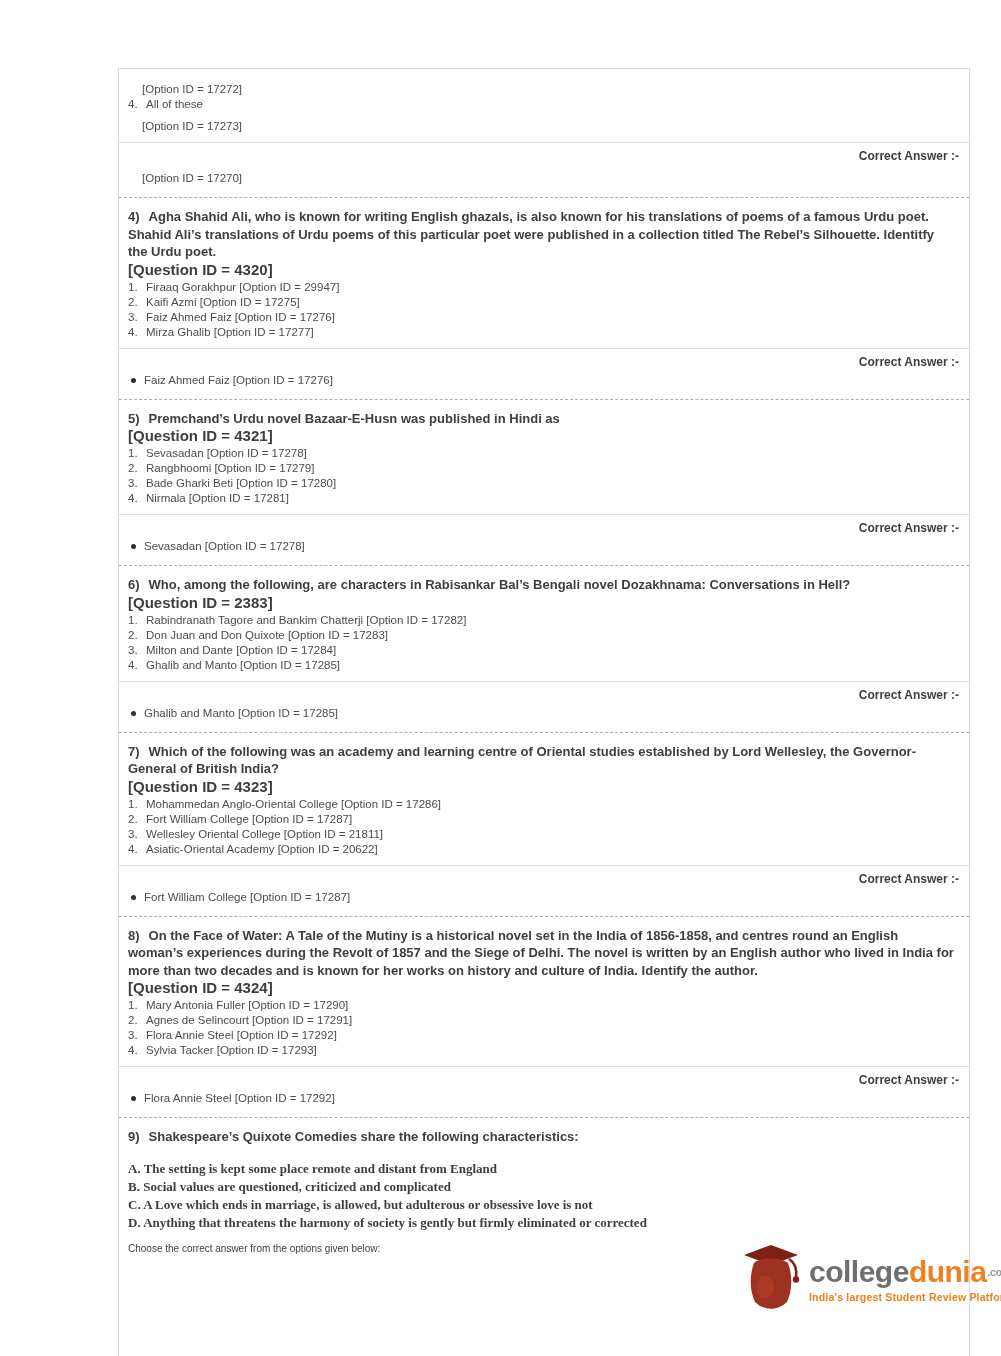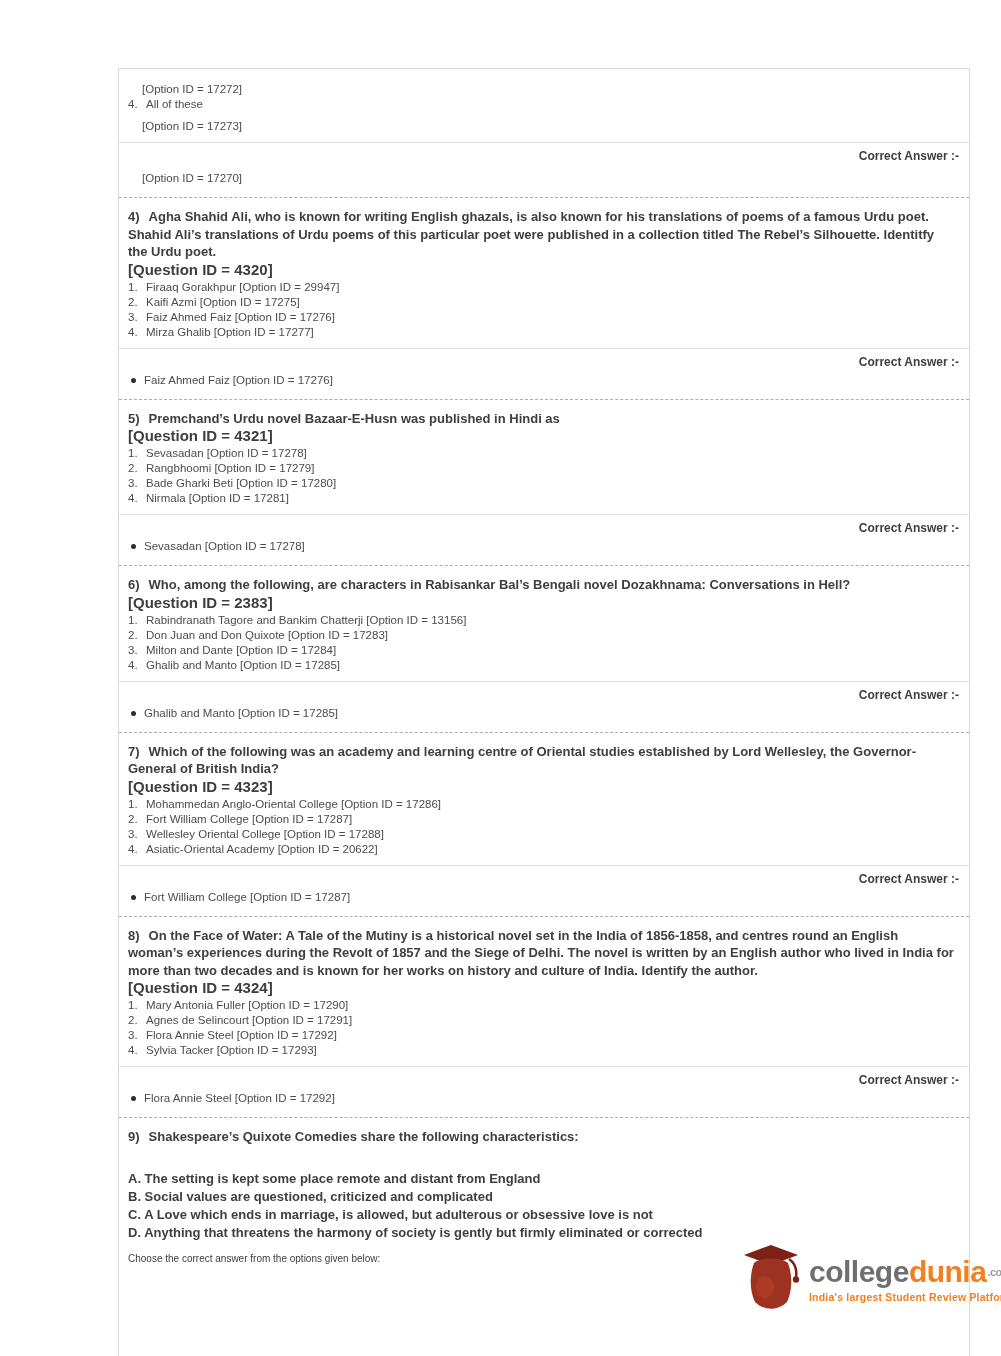--- a/index.html
+++ b/index.html
@@ -38,21 +38,21 @@
     margin:8px -10px 0 -9px;
     padding:6px 10px 11px 9px;
   }
   .ca-label { font-size:12px; line-height:15px; font-weight:bold; color:#3e3e3e; margin-bottom:3px;text-align:right; }
   .ca-answer { font-size:11.5px; line-height:15px; color:#4c4c4c; display:flex; align-items:center; }
   .bullet { flex:none; width:5px; height:5px; border-radius:50%; background:#2e2e2e; margin:0 8px 0 3px; }
 
   .dashed { border-top:1px dashed #aeaeae; margin:0 -10px 10px -9px; }
 
   
-  .statements { margin-top:24px; }
+  .statements { margin-top:14px;font-family:Liberation Serif, serif; }
   .statement { font-size:13px; line-height:18px; font-weight:bold; color:#3e3e3e; }
   .choose { margin-top:8px; font-size:10px; line-height:18px; font-weight:normal; color:#3e3e3e; }
 
   
   .brand { position:absolute; left:742px; top:1242px; display:flex; gap:9px; }
   .mascot { flex:none; }
   .brand-text { margin-top:15px; }
   .wordmark { font-size:30px; font-weight:bold; letter-spacing:-0.5px; line-height:30px; white-space:nowrap; }
   .w-gray { color:#6f6f6f; }
   .w-orange { color:#f08122; }
@@ -141,21 +141,21 @@
       </div>
       <div class="dashed"></div>
     </section>
 
     <section>
       <p class="qtext"><span class="qnum">6)</span><span>Who, among the following, are characters in Rabisankar Bal’s Bengali novel Dozakhnama: Conversations in Hell?</span></p>
       <p class="qid">[Question ID = 2383]</p>
       <div class="opts">
         <div class="opt-line">
             <span class="opt-num">1.</span>
-            <span>Rabindranath Tagore and Bankim Chatterji [Option ID = 13156]</span>
+            <span>Rabindranath Tagore and Bankim Chatterji [Option ID = 17282]</span>
           </div>
         <div class="opt-line">
             <span class="opt-num">2.</span>
             <span>Don Juan and Don Quixote [Option ID = 17283]</span>
           </div>
         <div class="opt-line">
             <span class="opt-num">3.</span>
             <span>Milton and Dante [Option ID = 17284]</span>
           </div>
         <div class="opt-line">
@@ -180,21 +180,21 @@
         <div class="opt-line">
             <span class="opt-num">1.</span>
             <span>Mohammedan Anglo-Oriental College [Option ID = 17286]</span>
           </div>
         <div class="opt-line">
             <span class="opt-num">2.</span>
             <span>Fort William College [Option ID = 17287]</span>
           </div>
         <div class="opt-line">
             <span class="opt-num">3.</span>
-            <span>Wellesley Oriental College [Option ID = 17288]</span>
+            <span>Wellesley Oriental College [Option ID = 21811]</span>
           </div>
         <div class="opt-line">
             <span class="opt-num">4.</span>
             <span>Asiatic-Oriental Academy [Option ID = 20622]</span>
           </div>
       </div>
       <div class="answer-block">
         <div class="ca-label">Correct Answer :-</div>
         <div class="ca-answer">
             <span class="bullet"></span>

